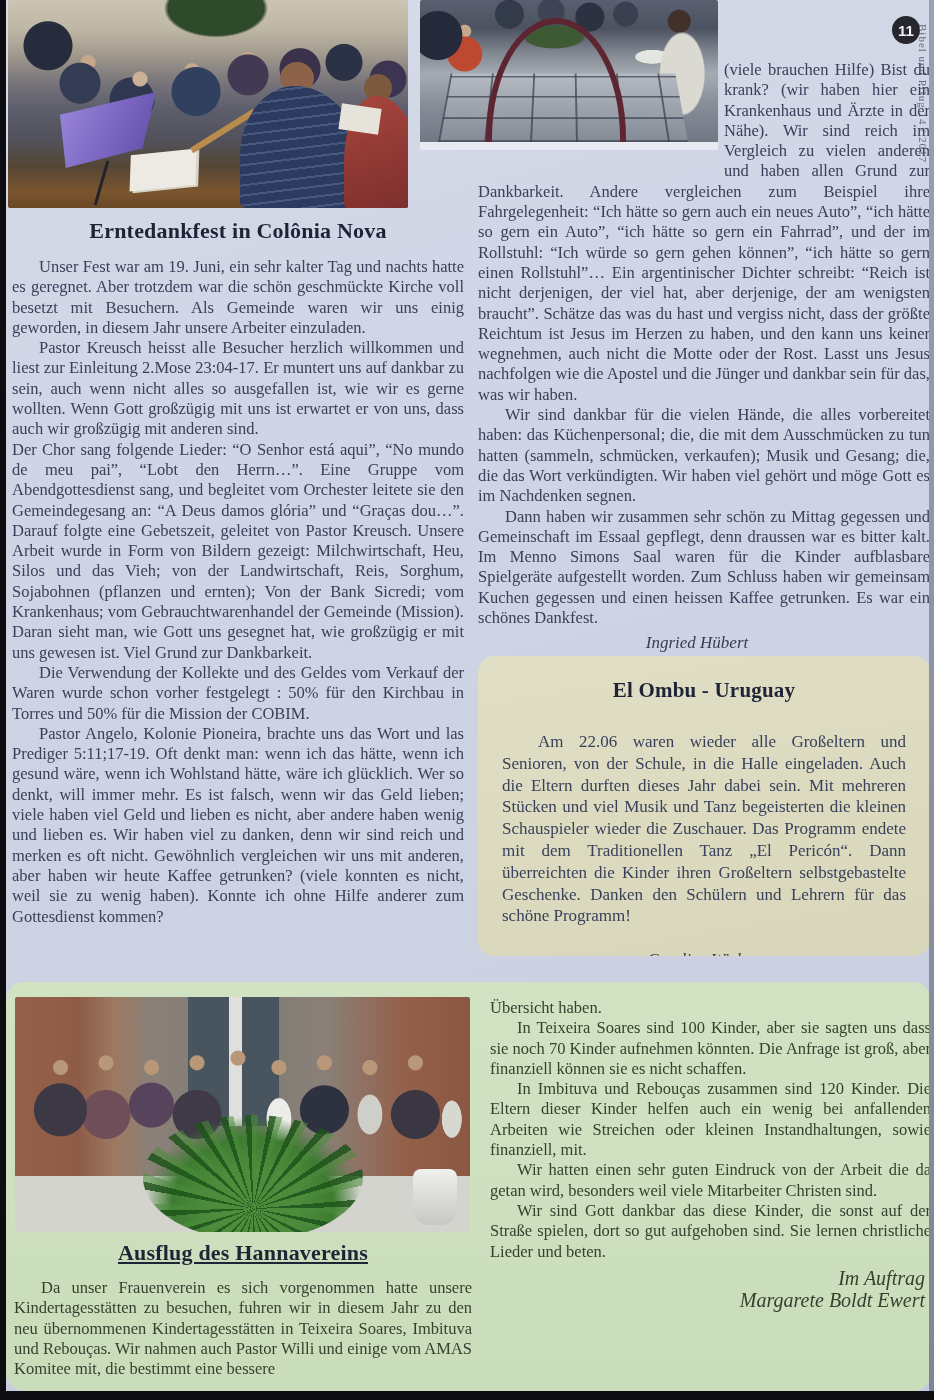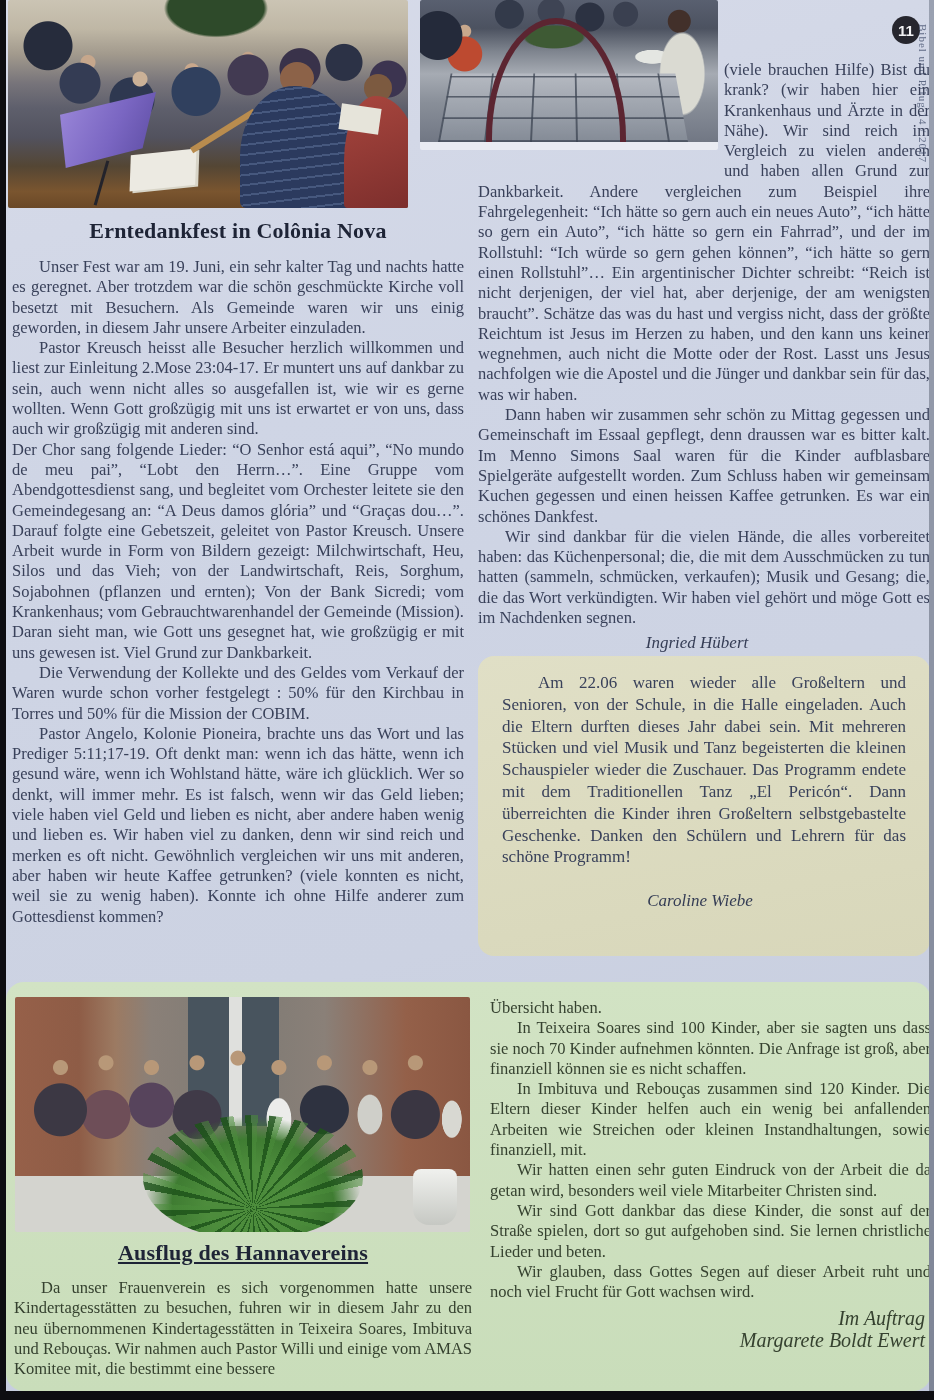--- a/index.html
+++ b/index.html
@@ -191,26 +191,27 @@
     <p class="indent">Unser Fest war am 19. Juni, ein sehr kalter Tag und nachts hatte es geregnet. Aber trotzdem war die schön geschmückte Kirche voll besetzt mit Besuchern. Als Gemeinde waren wir uns einig geworden, in diesem Jahr unsere Arbeiter einzuladen.</p>
     <p class="indent">Pastor Kreusch heisst alle Besucher herzlich willkommen und liest zur Einleitung 2.Mose 23:04-17. Er muntert uns auf dankbar zu sein, auch wenn nicht alles so ausgefallen ist, wie wir es gerne wollten. Wenn Gott großzügig mit uns ist erwartet er von uns, dass auch wir großzügig mit anderen sind.</p>
     <p>Der Chor sang folgende Lieder: “O Senhor está aqui”, “No mundo de meu pai”, “Lobt den Herrn…”. Eine Gruppe vom Abendgottesdienst sang, und begleitet vom Orchester leitete sie den Gemeindegesang an: “A Deus damos glória” und “Graças dou…”. Darauf folgte eine Gebetszeit, geleitet von Pastor Kreusch. Unsere Arbeit wurde in Form von Bildern gezeigt: Milchwirtschaft, Heu, Silos und das Vieh; von der Landwirtschaft, Reis, Sorghum, Sojabohnen (pflanzen und ernten); Von der Bank Sicredi; vom Krankenhaus; vom Gebrauchtwarenhandel der Gemeinde (Mission). Daran sieht man, wie Gott uns gesegnet hat, wie großzügig er mit uns gewesen ist. Viel Grund zur Dankbarkeit.</p>
     <p class="indent">Die Verwendung der Kollekte und des Geldes vom Verkauf der Waren wurde schon vorher festgelegt : 50% für den Kirchbau in Torres und 50% für die Mission der COBIM.</p>
     <p class="indent">Pastor Angelo, Kolonie Pioneira, brachte uns das Wort und las Prediger 5:11;17-19. Oft denkt man: wenn ich das hätte, wenn ich gesund wäre, wenn ich Wohlstand hätte, wäre ich glücklich. Wer so denkt, will immer mehr. Es ist falsch, wenn wir das Geld lieben; viele haben viel Geld und lieben es nicht, aber andere haben wenig und lieben es. Wir haben viel zu danken, denn wir sind reich und merken es oft nicht. Gewöhnlich vergleichen wir uns mit anderen, aber haben wir heute Kaffee getrunken? (viele konnten es nicht, weil sie zu wenig haben). Konnte ich ohne Hilfe anderer zum Gottesdienst kommen?</p>
   </div>
 
   <div class="right-col">
     <div class="wrap-spacer"></div>
     <p>(viele brauchen Hilfe) Bist du krank? (wir haben hier ein Krankenhaus und Ärzte in der Nähe). Wir sind reich im Vergleich zu vielen anderen und haben allen Grund zur Dankbarkeit. Andere vergleichen zum Beispiel ihre Fahrgelegenheit: “Ich hätte so gern auch ein neues Auto”, “ich hätte so gern ein Auto”, “ich hätte so gern ein Fahrrad”, und der im Rollstuhl: “Ich würde so gern gehen können”, “ich hätte so gern einen Rollstuhl”… Ein argentinischer Dichter schreibt: “Reich ist nicht derjenigen, der viel hat, aber derjenige, der am wenigsten braucht”. Schätze das was du hast und vergiss nicht, dass der größte Reichtum ist Jesus im Herzen zu haben, und den kann uns keiner wegnehmen, auch nicht die Motte oder der Rost. Lasst uns Jesus nachfolgen wie die Apostel und die Jünger und dankbar sein für das, was wir haben.</p>
+    <p class="indent">Wir sind dankbar für die vielen Hände, die alles vorbereitet haben: das Küchenpersonal; die, die mit dem Ausschmücken zu tun hatten (sammeln, schmücken, verkaufen); Musik und Gesang; die, die das Wort verkündigten. Wir haben viel gehört und möge Gott es im Nachdenken segnen.</p>
     <p class="indent">Dann haben wir zusammen sehr schön zu Mittag gegessen und Gemeinschaft im Essaal gepflegt, denn draussen war es bitter kalt. Im Menno Simons Saal waren für die Kinder aufblasbare Spielgeräte aufgestellt worden. Zum Schluss haben wir gemeinsam Kuchen gegessen und einen heissen Kaffee getrunken. Es war ein schönes Dankfest.</p>
-    <p class="indent">Wir sind dankbar für die vielen Hände, die alles vorbereitet haben: das Küchenpersonal; die, die mit dem Ausschmücken zu tun hatten (sammeln, schmücken, verkaufen); Musik und Gesang; die, die das Wort verkündigten. Wir haben viel gehört und möge Gott es im Nachdenken segnen.</p>
     <div class="sig">Ingried Hübert</div>
   </div>
 
   <div class="box-elombu">
+    <h3>El Ombu - Uruguay</h3>
     <p>Am 22.06 waren wieder alle Großeltern und Senioren, von der Schule, in die Halle eingeladen. Auch die Eltern durften dieses Jahr dabei sein. Mit mehreren Stücken und viel Musik und Tanz begeisterten die kleinen Schauspieler wieder die Zuschauer. Das Programm endete mit dem Traditionellen Tanz „El Pericón“. Dann überreichten die Kinder ihren Großeltern selbstgebastelte Geschenke. Danken den Schülern und Lehrern für das schöne Programm!</p>
     <div class="sig">Caroline Wiebe</div>
   </div>
 
   <div class="green-section">
 
     <div class="photo ph-group">
       <div class="g-palm"></div>
       <div class="g-pot"></div>
     </div>
@@ -219,21 +220,20 @@
       <h2>Ausflug des Hannavereins</h2>
       <p class="indent">Da unser Frauenverein es sich vorgenommen hatte unsere Kindertagesstätten zu besuchen, fuhren wir in diesem Jahr zu den neu übernommenen Kindertagesstätten in Teixeira Soares, Imbituva und Rebouças. Wir nahmen auch Pastor Willi und einige vom AMAS Komitee mit, die bestimmt eine bessere</p>
     </div>
 
     <div class="green-right">
       <p>Übersicht haben.</p>
       <p class="indent">In Teixeira Soares sind 100 Kinder, aber sie sagten uns dass sie noch 70 Kinder aufnehmen könnten. Die Anfrage ist groß, aber finanziell können sie es nicht schaffen.</p>
       <p class="indent">In Imbituva und Rebouças zusammen sind 120 Kinder. Die Eltern dieser Kinder helfen auch ein wenig bei anfallenden Arbeiten wie Streichen oder kleinen Instandhaltungen, sowie finanziell, mit.</p>
       <p class="indent">Wir hatten einen sehr guten Eindruck von der Arbeit die da getan wird, besonders weil viele Mitarbeiter Christen sind.</p>
       <p class="indent">Wir sind Gott dankbar das diese Kinder, die sonst auf der Straße spielen, dort so gut aufgehoben sind. Sie lernen christliche Lieder und beten.</p>
-      <p class="indent">Wir glauben, dass Gottes Segen auf dieser Arbeit ruht und noch viel Frucht für Gott wachsen wird.</p>
       <div class="sig2">
         <div>Im Auftrag</div>
         <div>Margarete Boldt Ewert</div>
       </div>
     </div>
 
   </div>
 </div>
 
 <div class="edge-right"></div>

